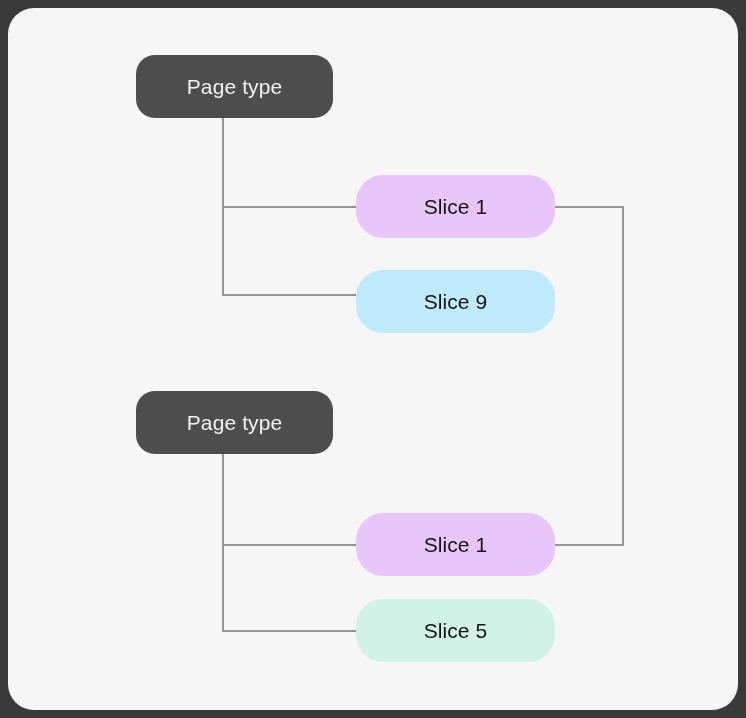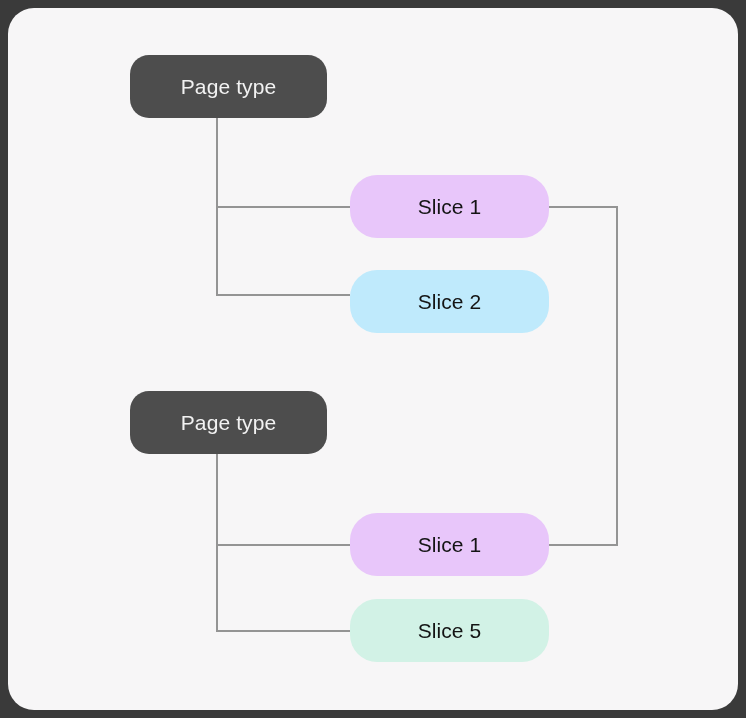--- a/index.html
+++ b/index.html
@@ -26,21 +26,21 @@
     left: 8px;
     top: 8px;
     width: 730px;
     height: 702px;
     background: #f7f6f7;
     border-radius: 26px;
     overflow: hidden;
   }
   #diagram {
     position: absolute;
-    left: 0;
+    left: 6px;
     top: 0;
     width: 730px;
     height: 589px;
   }
   svg.edges {
     position: absolute;
     left: 0;
     top: 0;
     width: 730px;
     height: 702px;
@@ -79,21 +79,21 @@
           <path d="M 209 537 L 209 623 L 342 623" fill="none" stroke="#949494" stroke-width="2" stroke-linecap="butt"></path>
           <path d="M 541 199 L 609 199 L 609 537 L 541 537" fill="none" stroke="#949494" stroke-width="2" stroke-linecap="butt"></path>
         </svg>
     <div class="node page-type" style="left: 122px; top: 47px; width: 197px; height: 63px; background: rgb(77, 77, 77); color: rgb(242, 242, 242);">
           <span>Page type</span>
         </div>
         <div class="node slice" style="left: 342px; top: 167px; width: 199px; height: 63px; background: rgb(232, 198, 250); color: rgb(20, 20, 20);">
           <span>Slice 1</span>
         </div>
         <div class="node slice" style="left: 342px; top: 262px; width: 199px; height: 63px; background: rgb(191, 234, 252); color: rgb(20, 20, 20);">
-          <span>Slice 2</span>
+          <span>Slice 9</span>
         </div>
         <div class="node page-type" style="left: 122px; top: 383px; width: 197px; height: 63px; background: rgb(77, 77, 77); color: rgb(242, 242, 242);">
           <span>Page type</span>
         </div>
         <div class="node slice" style="left: 342px; top: 505px; width: 199px; height: 63px; background: rgb(232, 198, 250); color: rgb(20, 20, 20);">
           <span>Slice 1</span>
         </div>
         <div class="node slice" style="left: 342px; top: 591px; width: 199px; height: 63px; background: rgb(210, 242, 230); color: rgb(20, 20, 20);">
           <span>Slice 5</span>
         </div>

